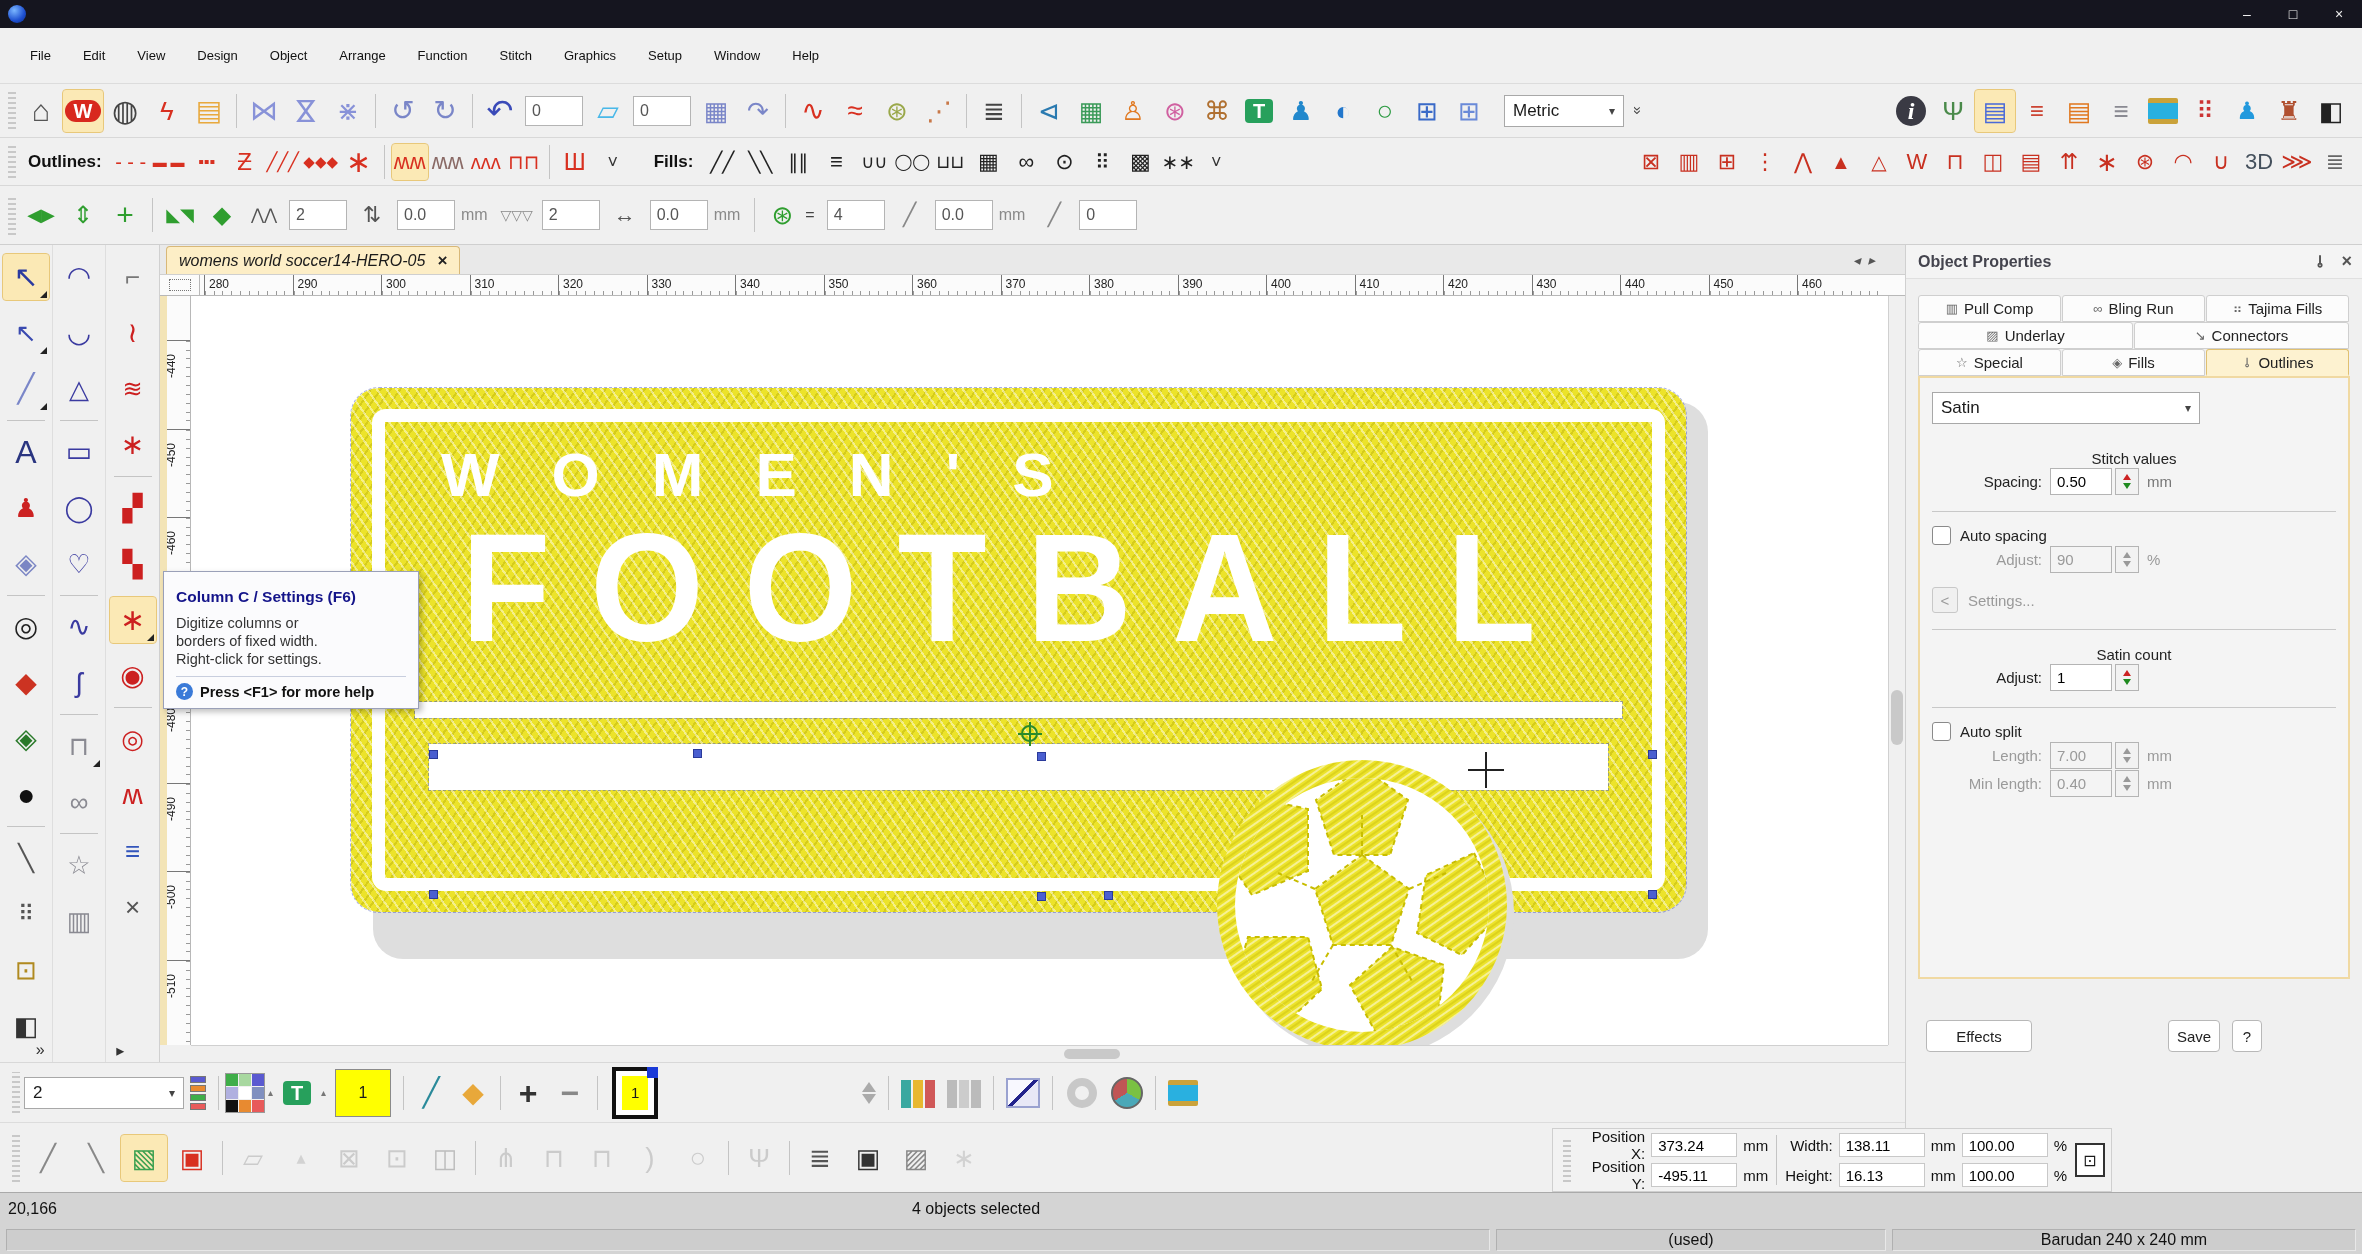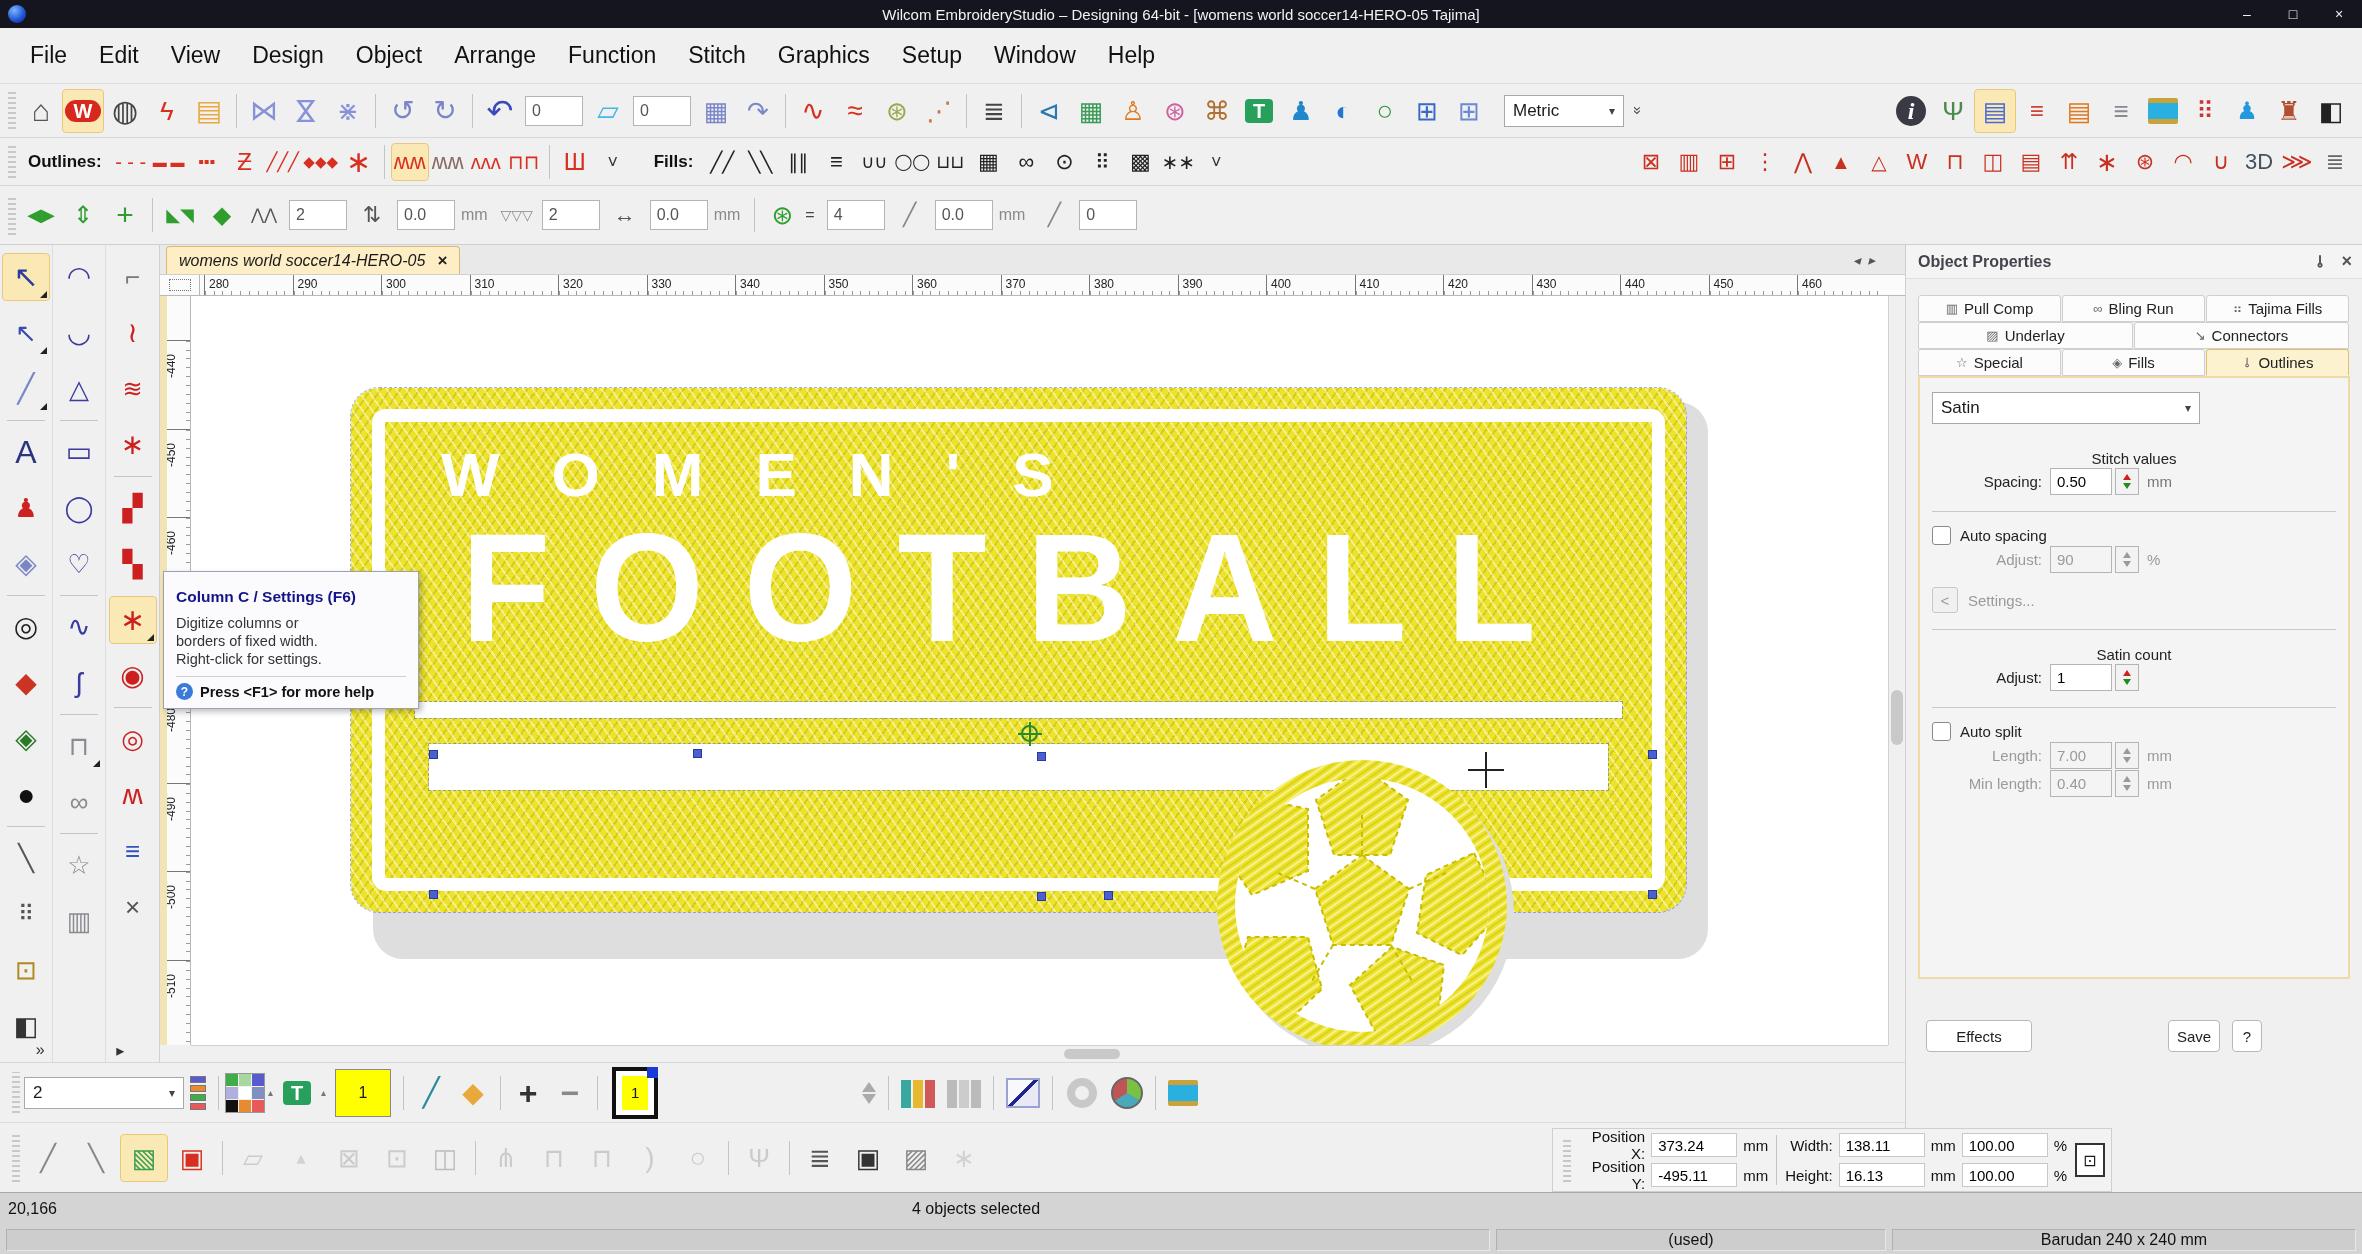--- a/index.html
+++ b/index.html
@@ -6,21 +6,21 @@
   *{box-sizing:border-box;}
   #app{position:relative;width:2362px;height:1254px;background:#f0f0f0;font-family:"Liberation Sans",sans-serif;overflow:hidden;color:#1a1a1a;}
   
   #titlebar{position:absolute;left:0;top:0;width:2362px;height:28px;background:#15151f;display:flex;align-items:center;color:#fff;}
   #applogo{width:18px;height:18px;border-radius:50%;margin-left:8px;background:radial-gradient(circle at 35% 30%,#7ab6ff,#1d4fd0 60%,#0c2a80);}
   #apptitle{position:absolute;left:0;right:0;text-align:center;font-size:15px;color:#f2f2f2;}
   #wincontrols{margin-left:auto;display:flex;height:100%;z-index:2;}
   #wincontrols span{width:46px;display:flex;align-items:center;justify-content:center;font-size:14px;color:#eee;}
   
   #menubar{position:absolute;left:0;top:28px;width:2362px;height:56px;background:#f0f0f0;display:flex;align-items:center;padding-left:14px;border-bottom:1px solid #dcdcdc;}
-  #menubar span{padding:6px 16px;font-size:23px;color:#111;}
+  #menubar span{padding:6px 16px;font-size:13px;color:#111;}
   
   .tbh{display:flex;align-items:center;background:#f0f0f0;border-bottom:1px solid #d8d8d8;}
   .icn{position:relative;min-width:40px;height:42px;display:inline-flex;align-items:center;justify-content:center;margin:0 1px;border-radius:3px;flex:none;}
   .icn .gl{font-size:24px;line-height:1;display:inline-block;}
   .icn.hl{background:#fbe9b5;outline:1px solid #e8c87a;}
   .icn.dis{opacity:.42;filter:grayscale(1);}
   .icn.fly::after{content:"";position:absolute;right:2px;bottom:2px;border-left:7px solid transparent;border-bottom:7px solid #222;}
   .sepi{width:1px;height:34px;background:#c4c4c4;margin:0 6px;flex:none;}
   .tnum{width:58px;height:30px;border:1px solid #b4b4b4;background:#fff;font-size:16px;color:#555;padding:0 6px;font-family:"Liberation Sans",sans-serif;flex:none;margin:0 4px;}
   .ddown{height:32px;background:#fff;border:1px solid #a8a8a8;display:flex;align-items:center;font-size:17px;padding:0 8px;flex:none;}
@@ -164,21 +164,20 @@
   #status2 .c2{width:390px;}
   #status2 .c3{width:464px;}
 </style>
 </head>
 <body>
 
 <div id="app">
 
   <div id="titlebar">
     <div id="applogo"></div>
-    <div id="apptitle">Wilcom EmbroideryStudio – Designing 64-bit - [womens world soccer14-HERO-05      Tajima]</div>
     <div id="wincontrols">
       <span>–</span>
       <span>□</span>
       <span>×</span>
     </div>
   </div>
 
   <nav id="menubar">
       <span class="menuitem">File</span>
       <span class="menuitem">Edit</span>

